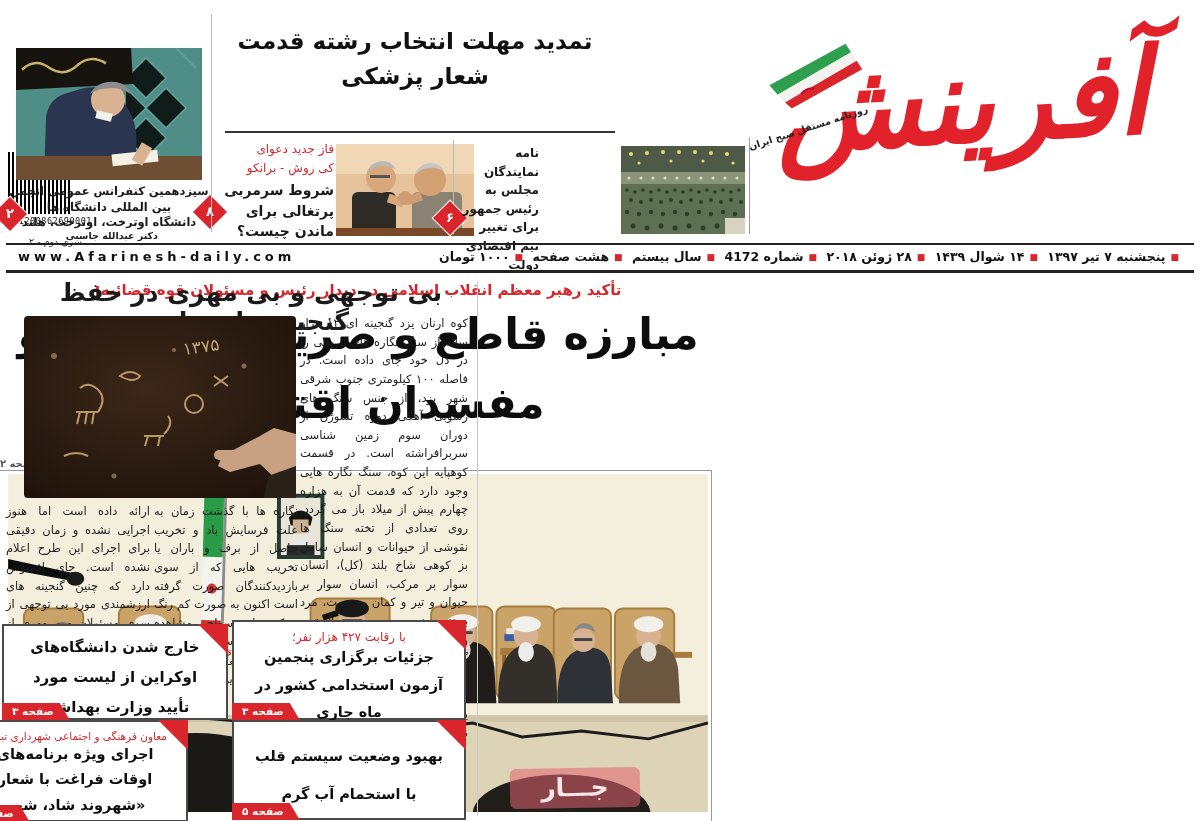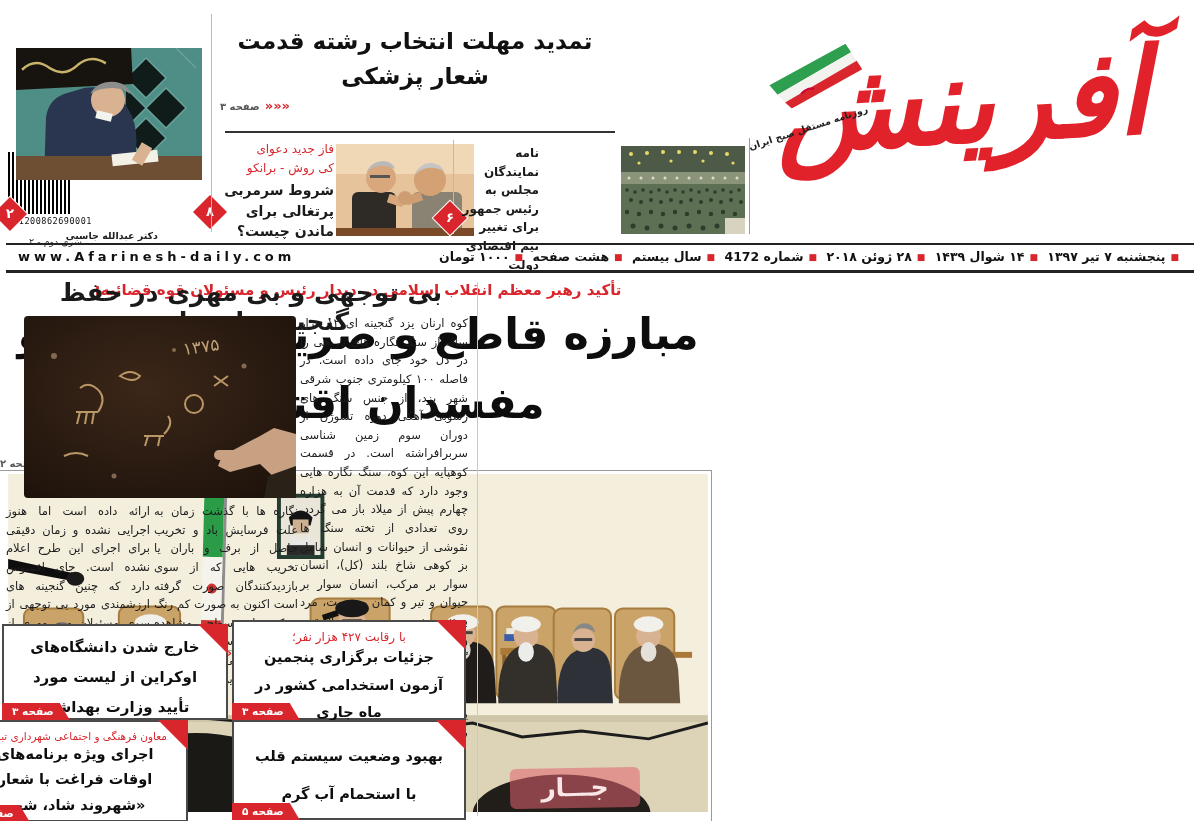--- a/index.html
+++ b/index.html
@@ -119,41 +119,42 @@
         </g>
         <path d="M28,132 L30,70 q2,-18 18,-24 l20,-6 q26,-4 40,14 l8,14 q6,16 4,34 l-2,30 z" fill="#2a3550"></path>
         <circle cx="92" cy="52" r="17" fill="#d9b391"></circle>
         <path d="M74,46 q8,-14 26,-12 q12,2 14,12 q-6,-6 -18,-6 q-14,0 -22,6z" fill="#8d8d8d"></path>
         <rect x="80" y="64" width="16" height="8" fill="#f3f3ee" transform="rotate(14 88 68)"></rect>
         <rect x="0" y="108" width="186" height="24" fill="#6e4f33"></rect>
         <rect x="96" y="104" width="46" height="12" fill="#f3f1e6" transform="rotate(-6 119 110)"></rect>
         <rect x="120" y="96" width="12" height="20" fill="#d9b391" transform="rotate(30 126 106)"></rect>
       </svg>
     </div>
+    <div class="tl-cap">
+      <div>سیزدهمین کنفرانس عمومی انجمن</div>
+      <div>بین المللی دانشگاه ها</div>
+      <div>دانشگاه اوترخت، اوترخت، هلند</div>
+    </div>
     <div class="tl-byline">دکتر عبدالله جاسبی</div>
     <div class="tl-series">سری دوم - ۲</div>
   </div>
   <div class="diamond" style="top:202px;right:1178px;">
       <span>۲</span>
     </div>
   <div class="diamond" style="top:200px;right:978px;">
       <span>۸</span>
     </div>
 
   <div class="vline" style="top:14px;right:988px;height:218px;"></div>
 
   <div class="doct">
     <h2>
       <span>تمدید مهلت انتخاب رشته قدمت</span><br>
       <span>شعار پزشکی</span>
     </h2>
-    <div style="text-align:left;margin-top:2px;">
-      <span class="chev">«««</span>
-      <span class="pageref">صفحه ۳</span>
-    </div>
   </div>
   <div class="hline" style="top:131px;right:585px;width:390px;background:#333;"></div>
 
   <div class="wrest">
     <div class="wrest-txt">
       <div class="wrest-kick">
         <span>فاز جدید دعوای</span><br>
         <span>کی روش - برانکو</span>
       </div>
       <div class="wrest-title">شروط سرمربی پرتغالی برای ماندن چیست؟</div>

